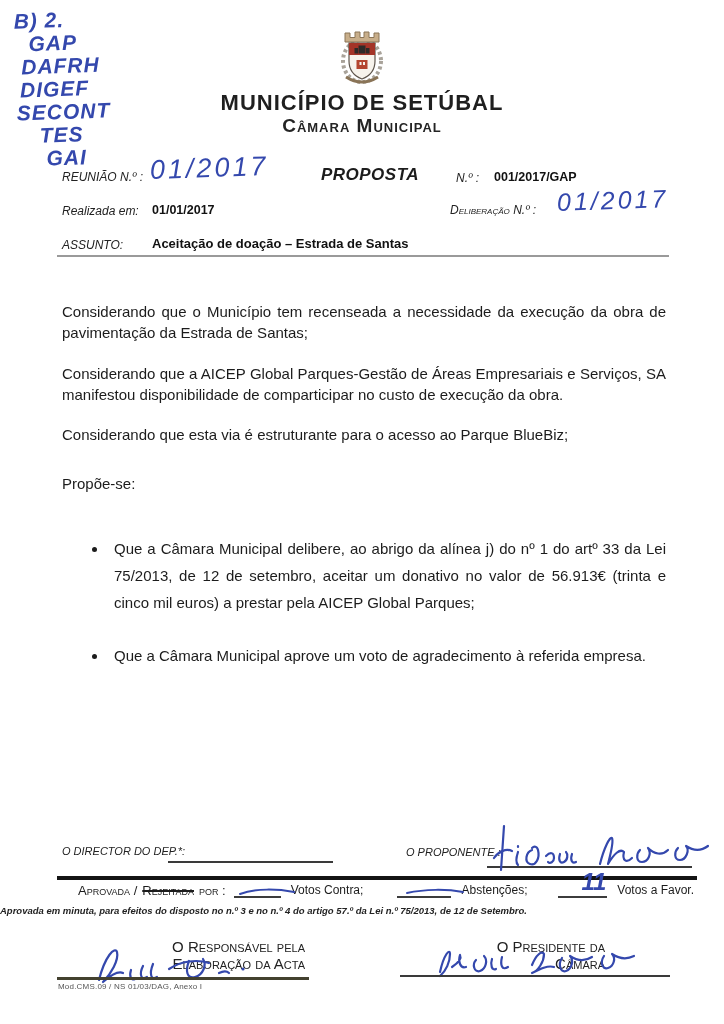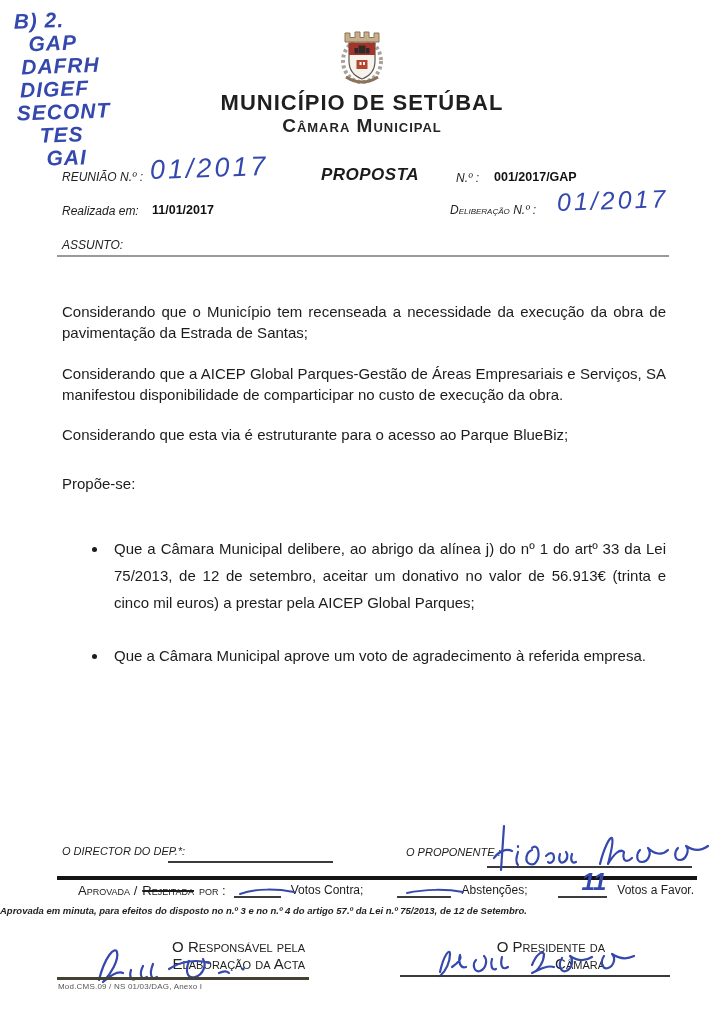--- a/index.html
+++ b/index.html
@@ -97,25 +97,26 @@
   <div class="abs org-name" style="top:90px;">MUNICÍPIO DE SETÚBAL</div>
   <div class="abs org-sub" style="top:115px;">Câmara Municipal</div>
 
   <span class="abs lbl" style="left:62px; top:170px;">REUNIÃO N.º :</span>
   <span class="abs ink hand-big" style="left:150px; top:153px;">01/2017</span>
   <span class="abs proposta" style="left:300px; top:165px; width:140px; text-align:center;">PROPOSTA</span>
   <span class="abs lbl" style="left:456px; top:171px;">N.º :</span>
   <span class="abs val" style="left:494px; top:170px;">001/2017/GAP</span>
 
   <span class="abs lbl" style="left:62px; top:204px;">Realizada em:</span>
-  <span class="abs val" style="left:152px; top:203px;">11/01/2017</span>
+  <span class="abs val" style="left:152px; top:203px;">01/01/2017</span>
   <span class="abs lbl sc" style="left:450px; top:203px;">Deliberação N.º :</span>
   <span class="abs ink hand-big" style="left:557px; top:186px; font-size:25px;">01/2017</span>
 
   <span class="abs lbl" style="left:62px; top:238px;">ASSUNTO:</span>
+  <span class="abs val" style="left:152px; top:236px; font-size:13px;">Aceitação de doação – Estrada de Santas</span>
   <div class="abs hline" style="left:57px; top:255px; width:612px;"></div>
 
   <div class="abs bodytext">
     <p>Considerando que o Município tem recenseada a necessidade da execução da obra de pavimentação da Estrada de Santas;</p>
     <p>Considerando que a AICEP Global Parques-Gestão de Áreas Empresariais e Serviços, SA manifestou disponibilidade de comparticipar no custo de execução da obra.</p>
     <p>Considerando que esta via é estruturante para o acesso ao Parque BlueBiz;</p>
     <p class="intro">Propõe-se:</p>
     <ul>
       <li>Que a Câmara Municipal delibere, ao abrigo da alínea j) do nº 1 do artº 33 da Lei 75/2013, de 12 de setembro, aceitar um donativo no valor de 56.913€ (trinta e cinco mil euros) a prestar pela AICEP Global Parques;</li>
       <li>Que a Câmara Municipal aprove um voto de agradecimento à referida empresa.</li>

